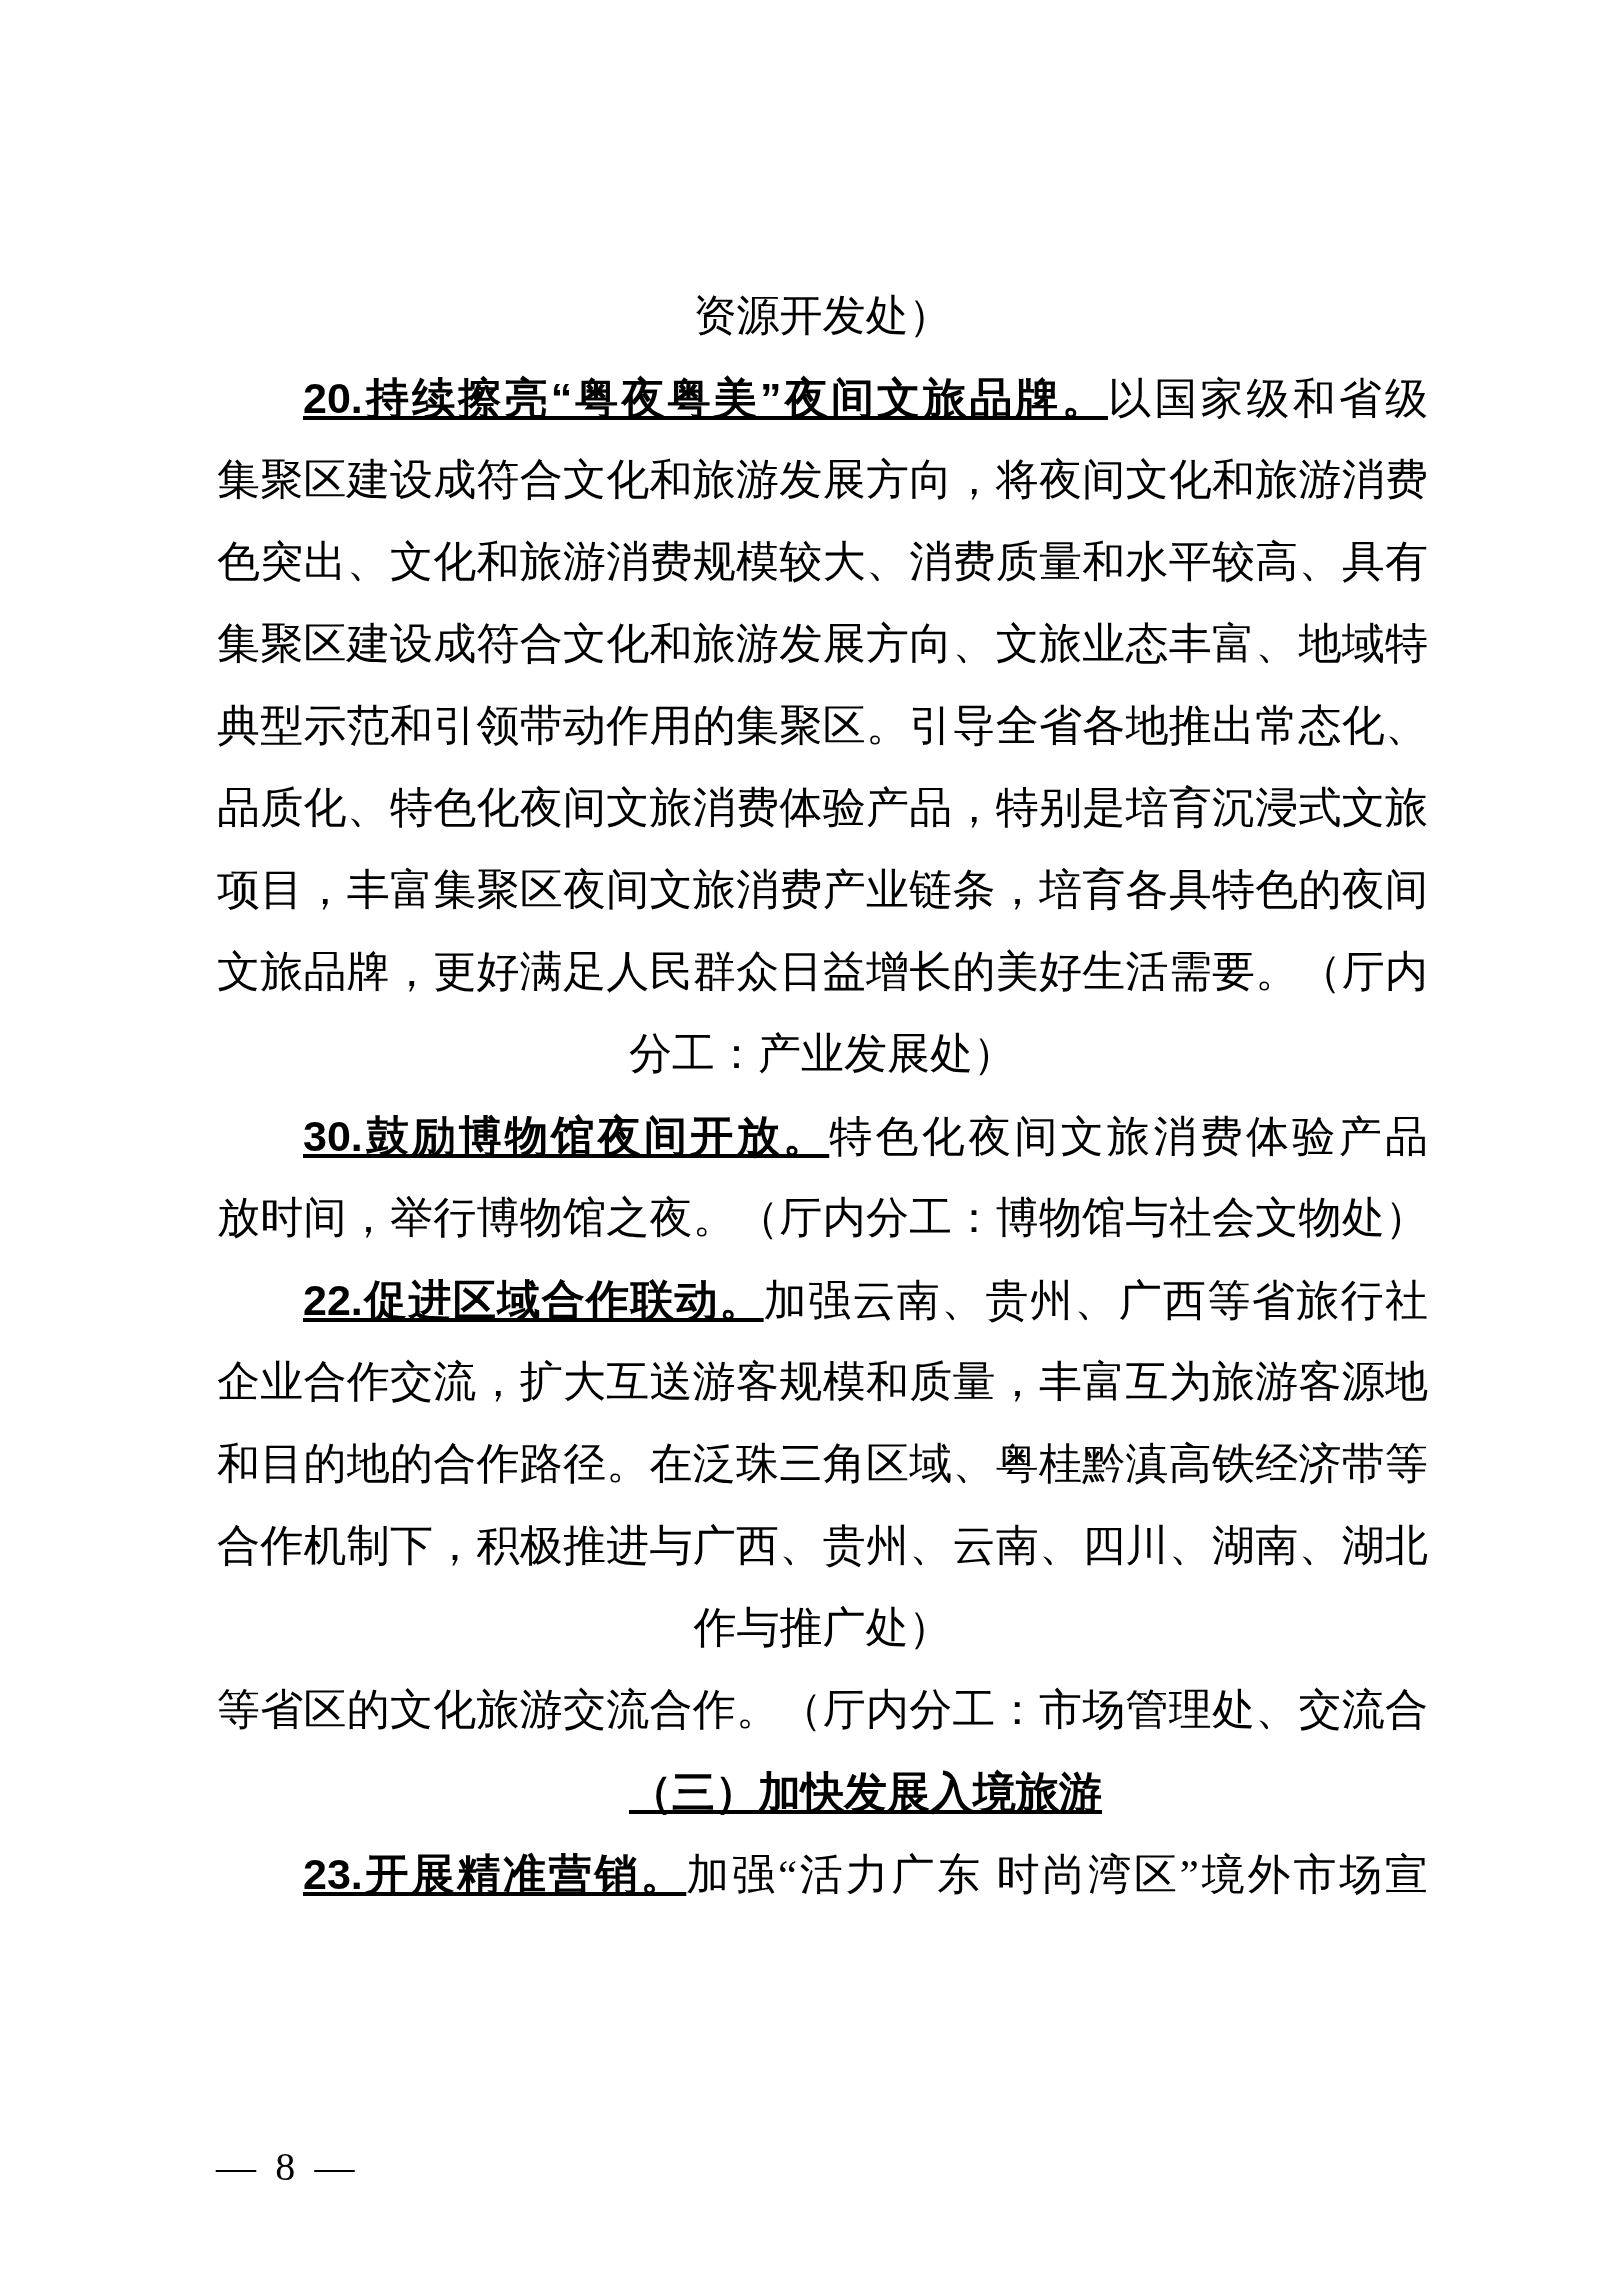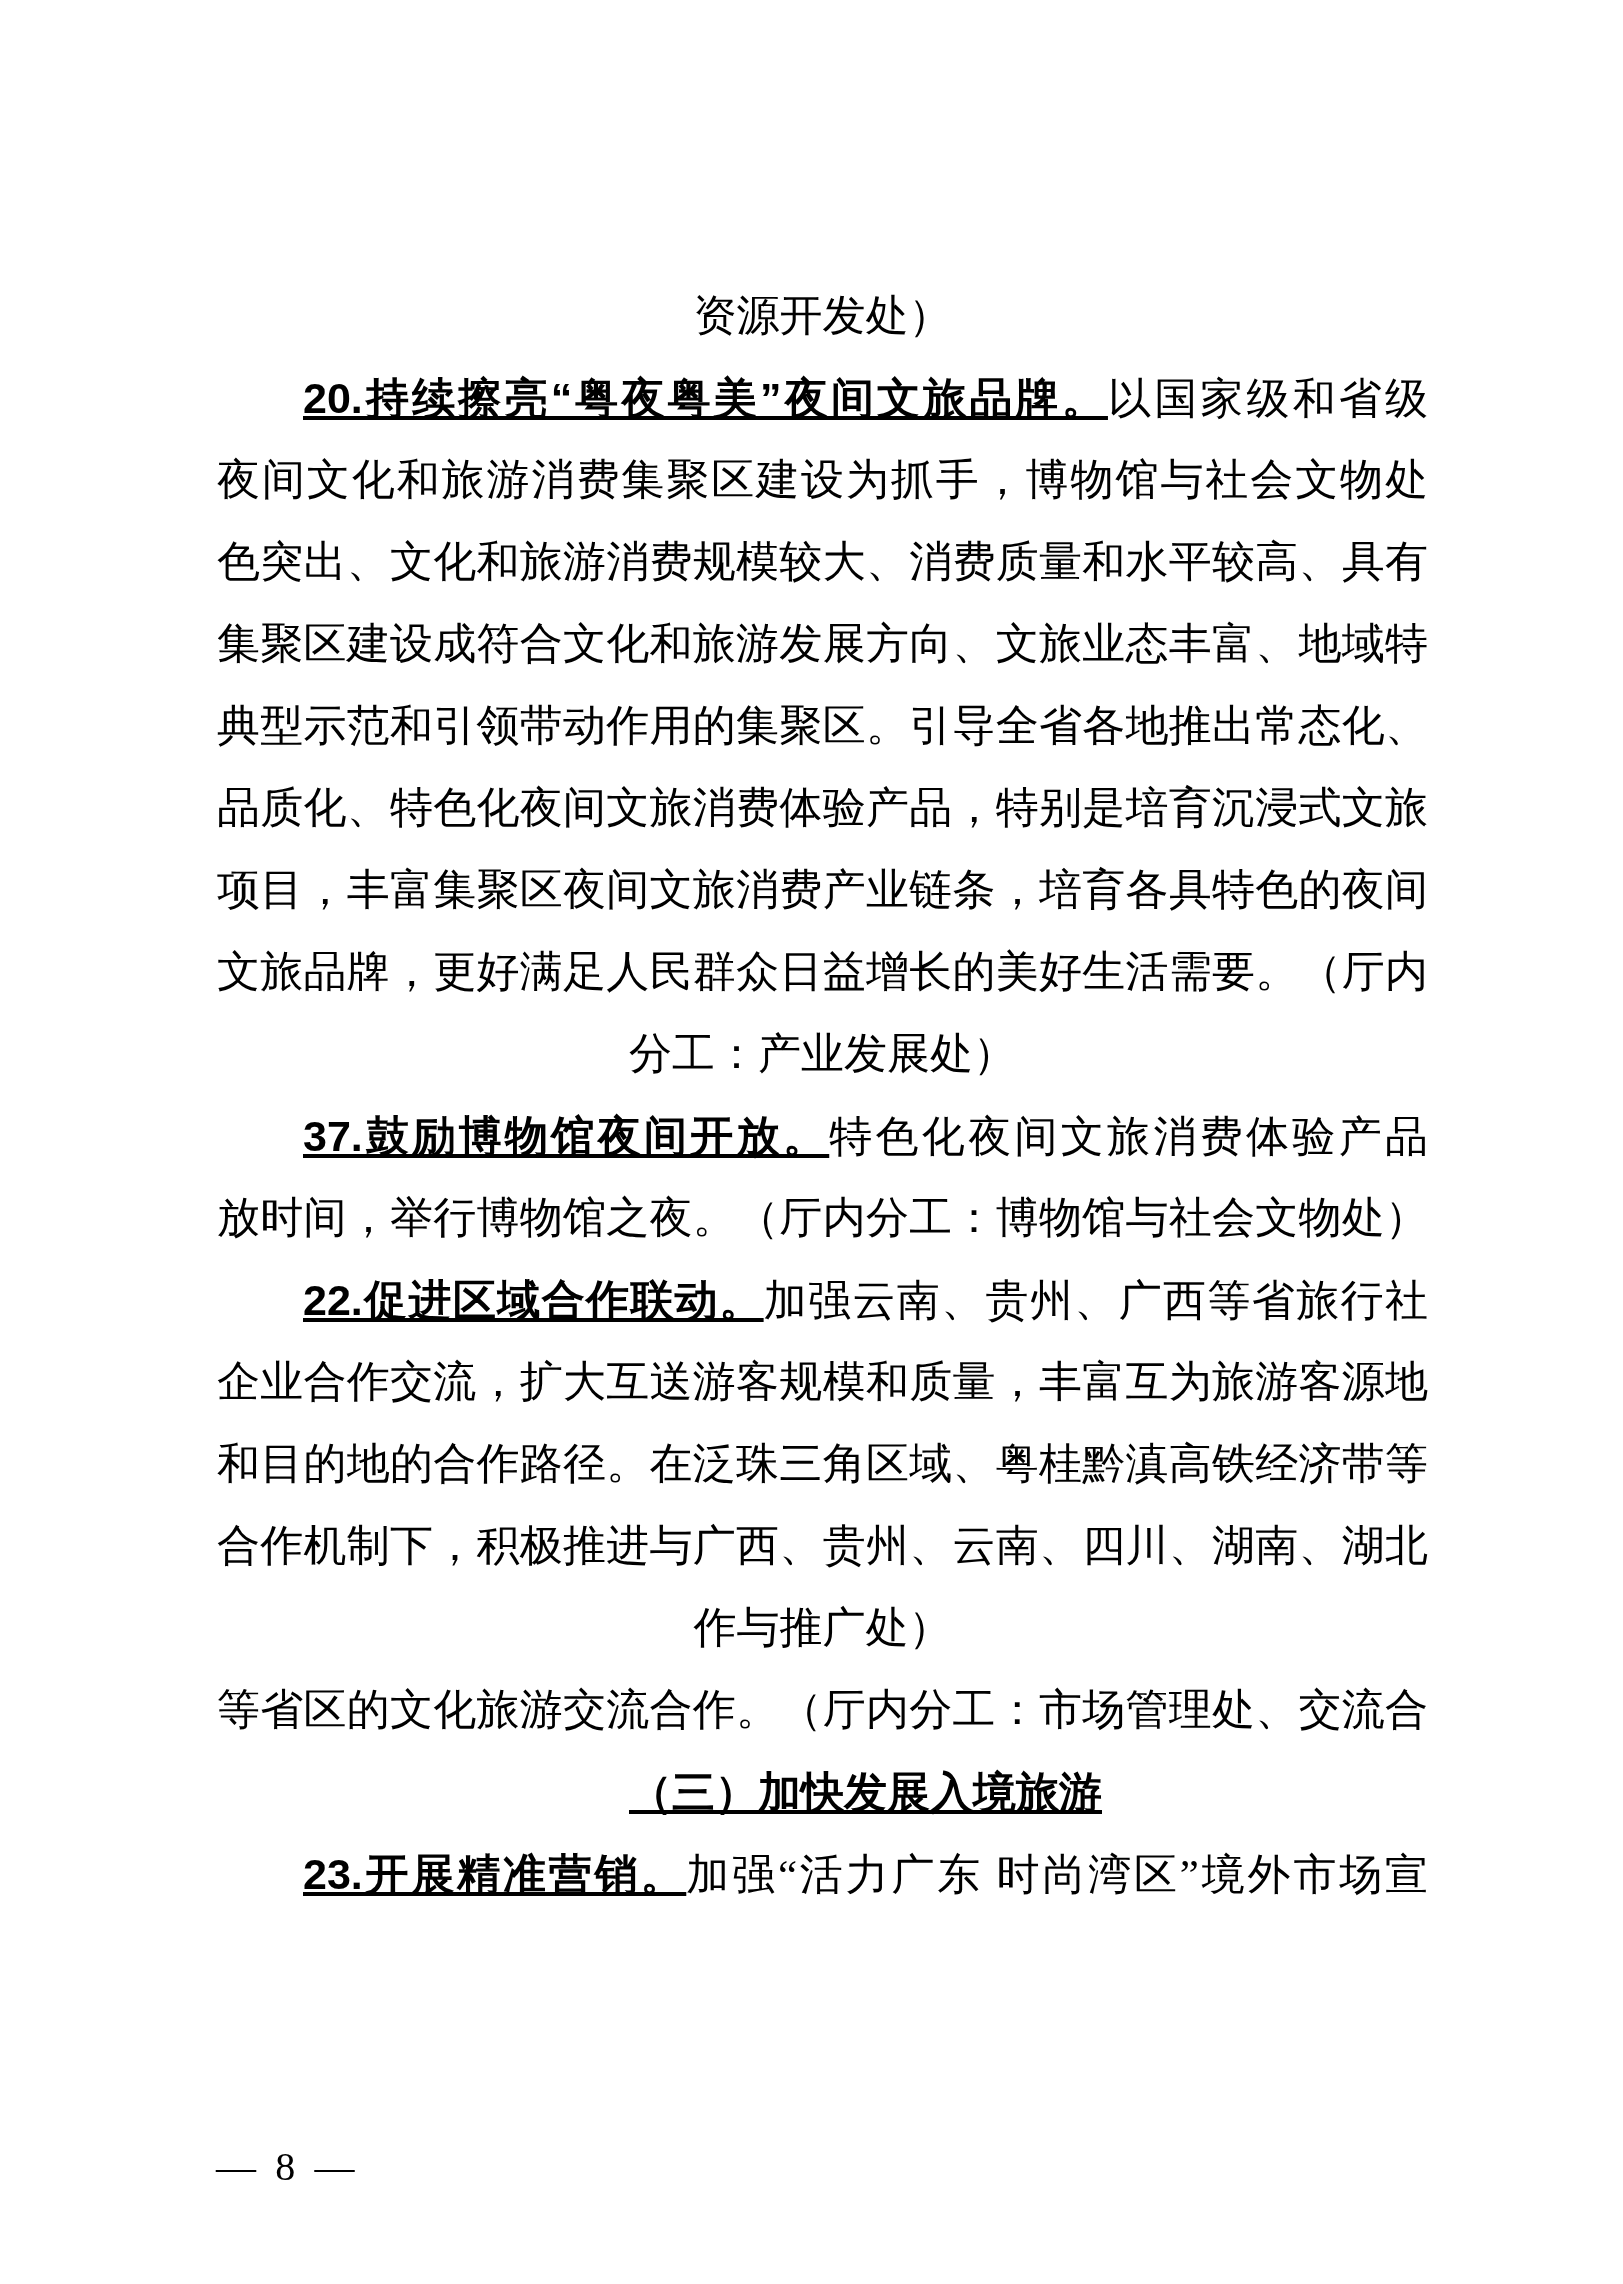--- a/index.html
+++ b/index.html
@@ -47,29 +47,29 @@
     font-family: "Liberation Serif", "DejaVu Serif", serif;
   }
 </style>
 </head>
 <body>
 
 <div class="page">
   <div class="body-text">
       <div class="line"><span class="seg">资源开发处）</span></div>
       <div class="line full indent"><span class="seg bold">20.持续擦亮“粤夜粤美”夜间文旅品牌。</span><span class="seg">以国家级和省级</span></div>
-      <div class="line full"><span class="seg">夜间文化和旅游消费集聚区建设为抓手，博物馆与社会文物处</span></div>
+      <div class="line full"><span class="seg">集聚区建设成符合文化和旅游发展方向，将夜间文化和旅游消费</span></div>
       <div class="line full"><span class="seg">色突出、文化和旅游消费规模较大、消费质量和水平较高、具有</span></div>
       <div class="line full"><span class="seg">集聚区建设成符合文化和旅游发展方向、文旅业态丰富、地域特</span></div>
       <div class="line full"><span class="seg">典型示范和引领带动作用的集聚区。引导全省各地推出常态化、</span></div>
       <div class="line full"><span class="seg">品质化、特色化夜间文旅消费体验产品，特别是培育沉浸式文旅</span></div>
       <div class="line full"><span class="seg">项目，丰富集聚区夜间文旅消费产业链条，培育各具特色的夜间</span></div>
       <div class="line full"><span class="seg">文旅品牌，更好满足人民群众日益增长的美好生活需要。（厅内</span></div>
       <div class="line"><span class="seg">分工：产业发展处）</span></div>
-      <div class="line full indent"><span class="seg bold">37.鼓励博物馆夜间开放。</span><span class="seg">特色化夜间文旅消费体验产品</span></div>
+      <div class="line full indent"><span class="seg bold">30.鼓励博物馆夜间开放。</span><span class="seg">特色化夜间文旅消费体验产品</span></div>
       <div class="line full"><span class="seg">放时间，举行博物馆之夜。（厅内分工：博物馆与社会文物处）</span></div>
       <div class="line full indent"><span class="seg bold">22.促进区域合作联动。</span><span class="seg">加强云南、贵州、广西等省旅行社</span></div>
       <div class="line full"><span class="seg">企业合作交流，扩大互送游客规模和质量，丰富互为旅游客源地</span></div>
       <div class="line full"><span class="seg">和目的地的合作路径。在泛珠三角区域、粤桂黔滇高铁经济带等</span></div>
       <div class="line full"><span class="seg">合作机制下，积极推进与广西、贵州、云南、四川、湖南、湖北</span></div>
       <div class="line"><span class="seg">作与推广处）</span></div>
       <div class="line full"><span class="seg">等省区的文化旅游交流合作。（厅内分工：市场管理处、交流合</span></div>
       <div class="line indent"><span class="seg bold">（三）加快发展入境旅游</span></div>
       <div class="line full indent"><span class="seg bold">23.开展精准营销。</span><span class="seg">加强“活力广东 时尚湾区”境外市场宣</span></div>
     </div>

